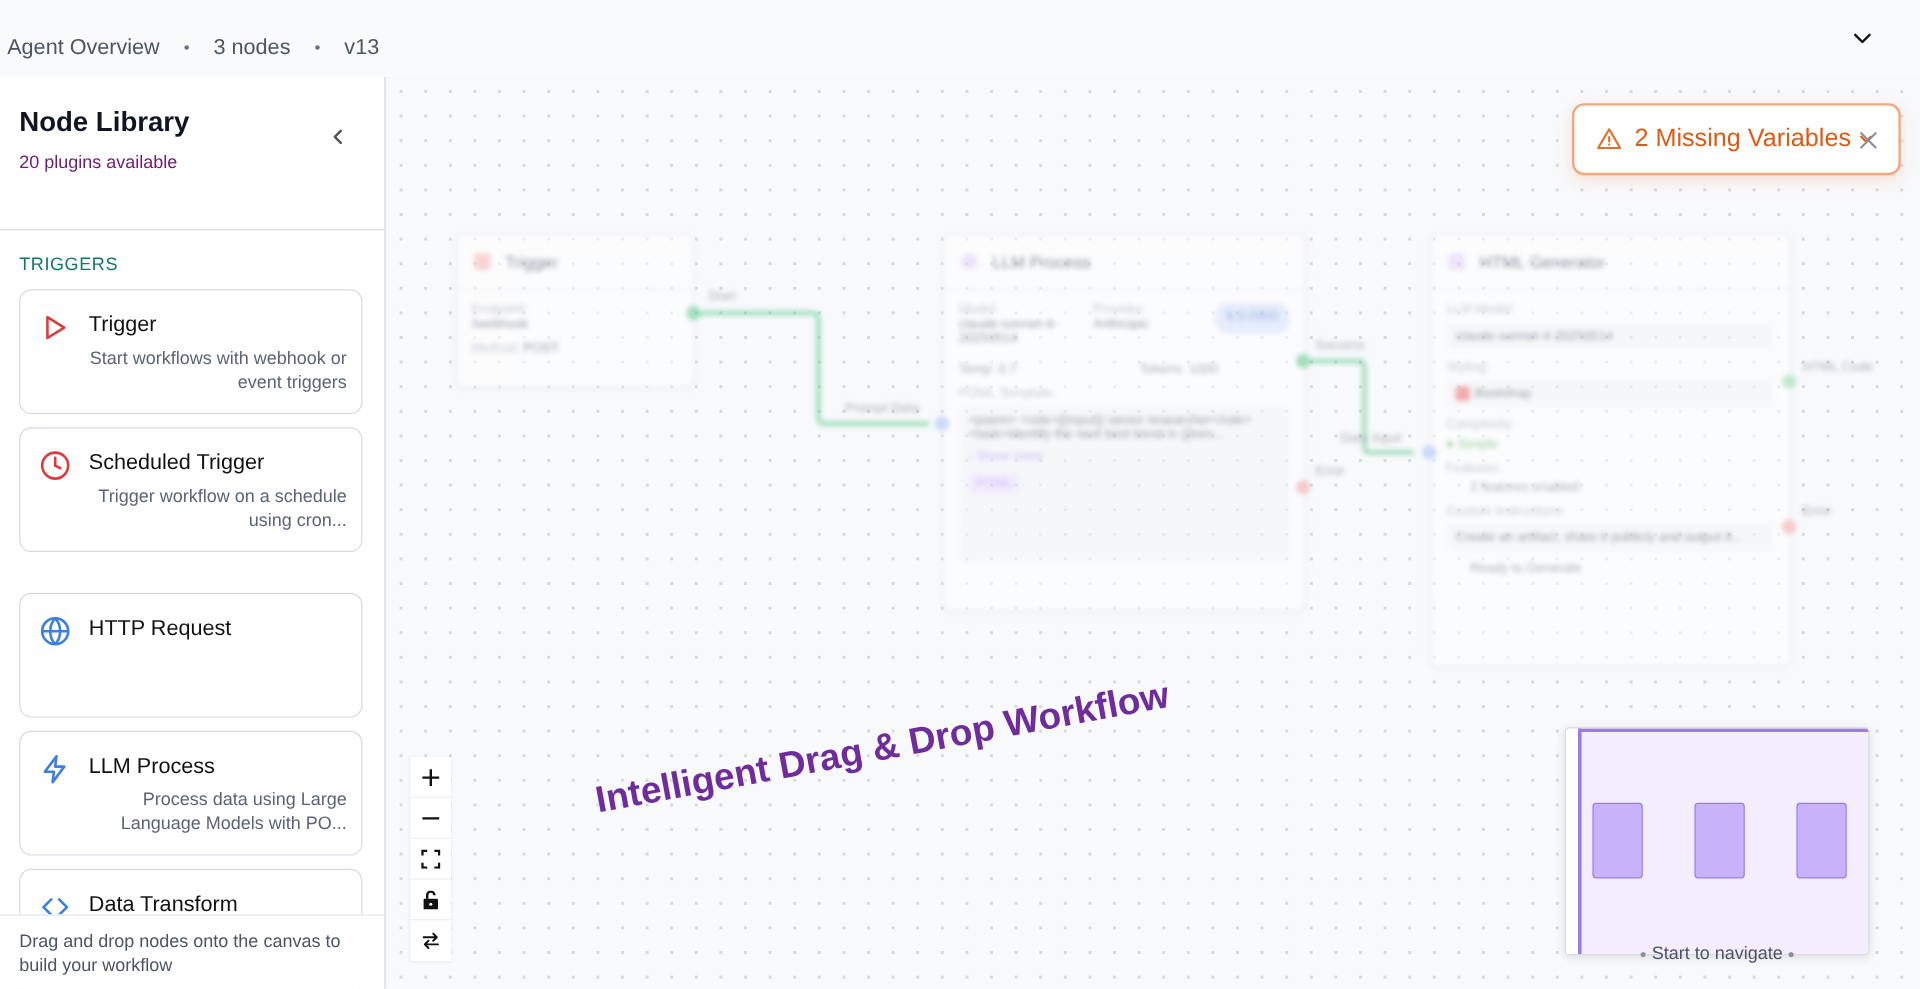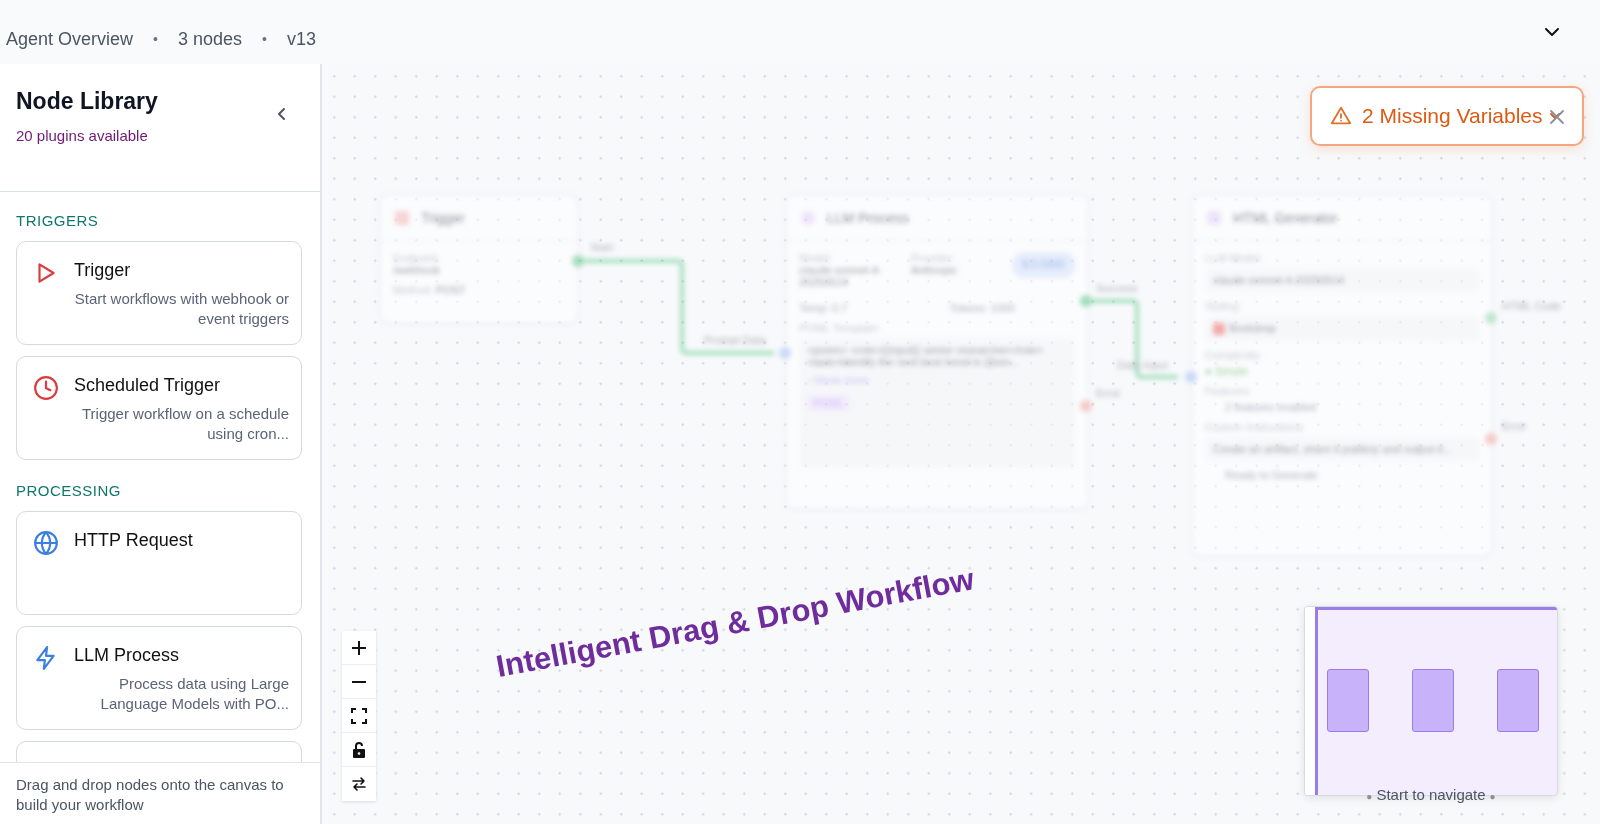--- a/index.html
+++ b/index.html
@@ -103,21 +103,20 @@
     <div class="card">
       <svg class="ic" viewBox="0 0 24 24">
           <circle cx="12" cy="12" r="10" fill="none" stroke="#dc3b3b" stroke-width="2"></circle>
           <path d="M12 6v6l4 2" fill="none" stroke="#dc3b3b" stroke-width="2" stroke-linecap="round"></path>
         </svg>
       <div class="ct">Scheduled Trigger</div>
       <div class="cd">Trigger workflow on a schedule using cron...</div>
     </div>
     <div style="height:22px"></div>
 
-    <div class="sb-section">PROCESSING</div>
     <div style="height:12px"></div>
 
     <div class="card">
       <svg class="ic" viewBox="0 0 24 24">
           <circle cx="12" cy="12" r="10" fill="none" stroke="#3b7fe0" stroke-width="2"></circle>
           <path d="M2 12h20M12 2a15 15 0 0 1 0 20M12 2a15 15 0 0 0 0 20" fill="none" stroke="#3b7fe0" stroke-width="2"></path>
         </svg>
       <div class="ct">HTTP Request</div>
     </div>
     <div style="height:11px"></div>

